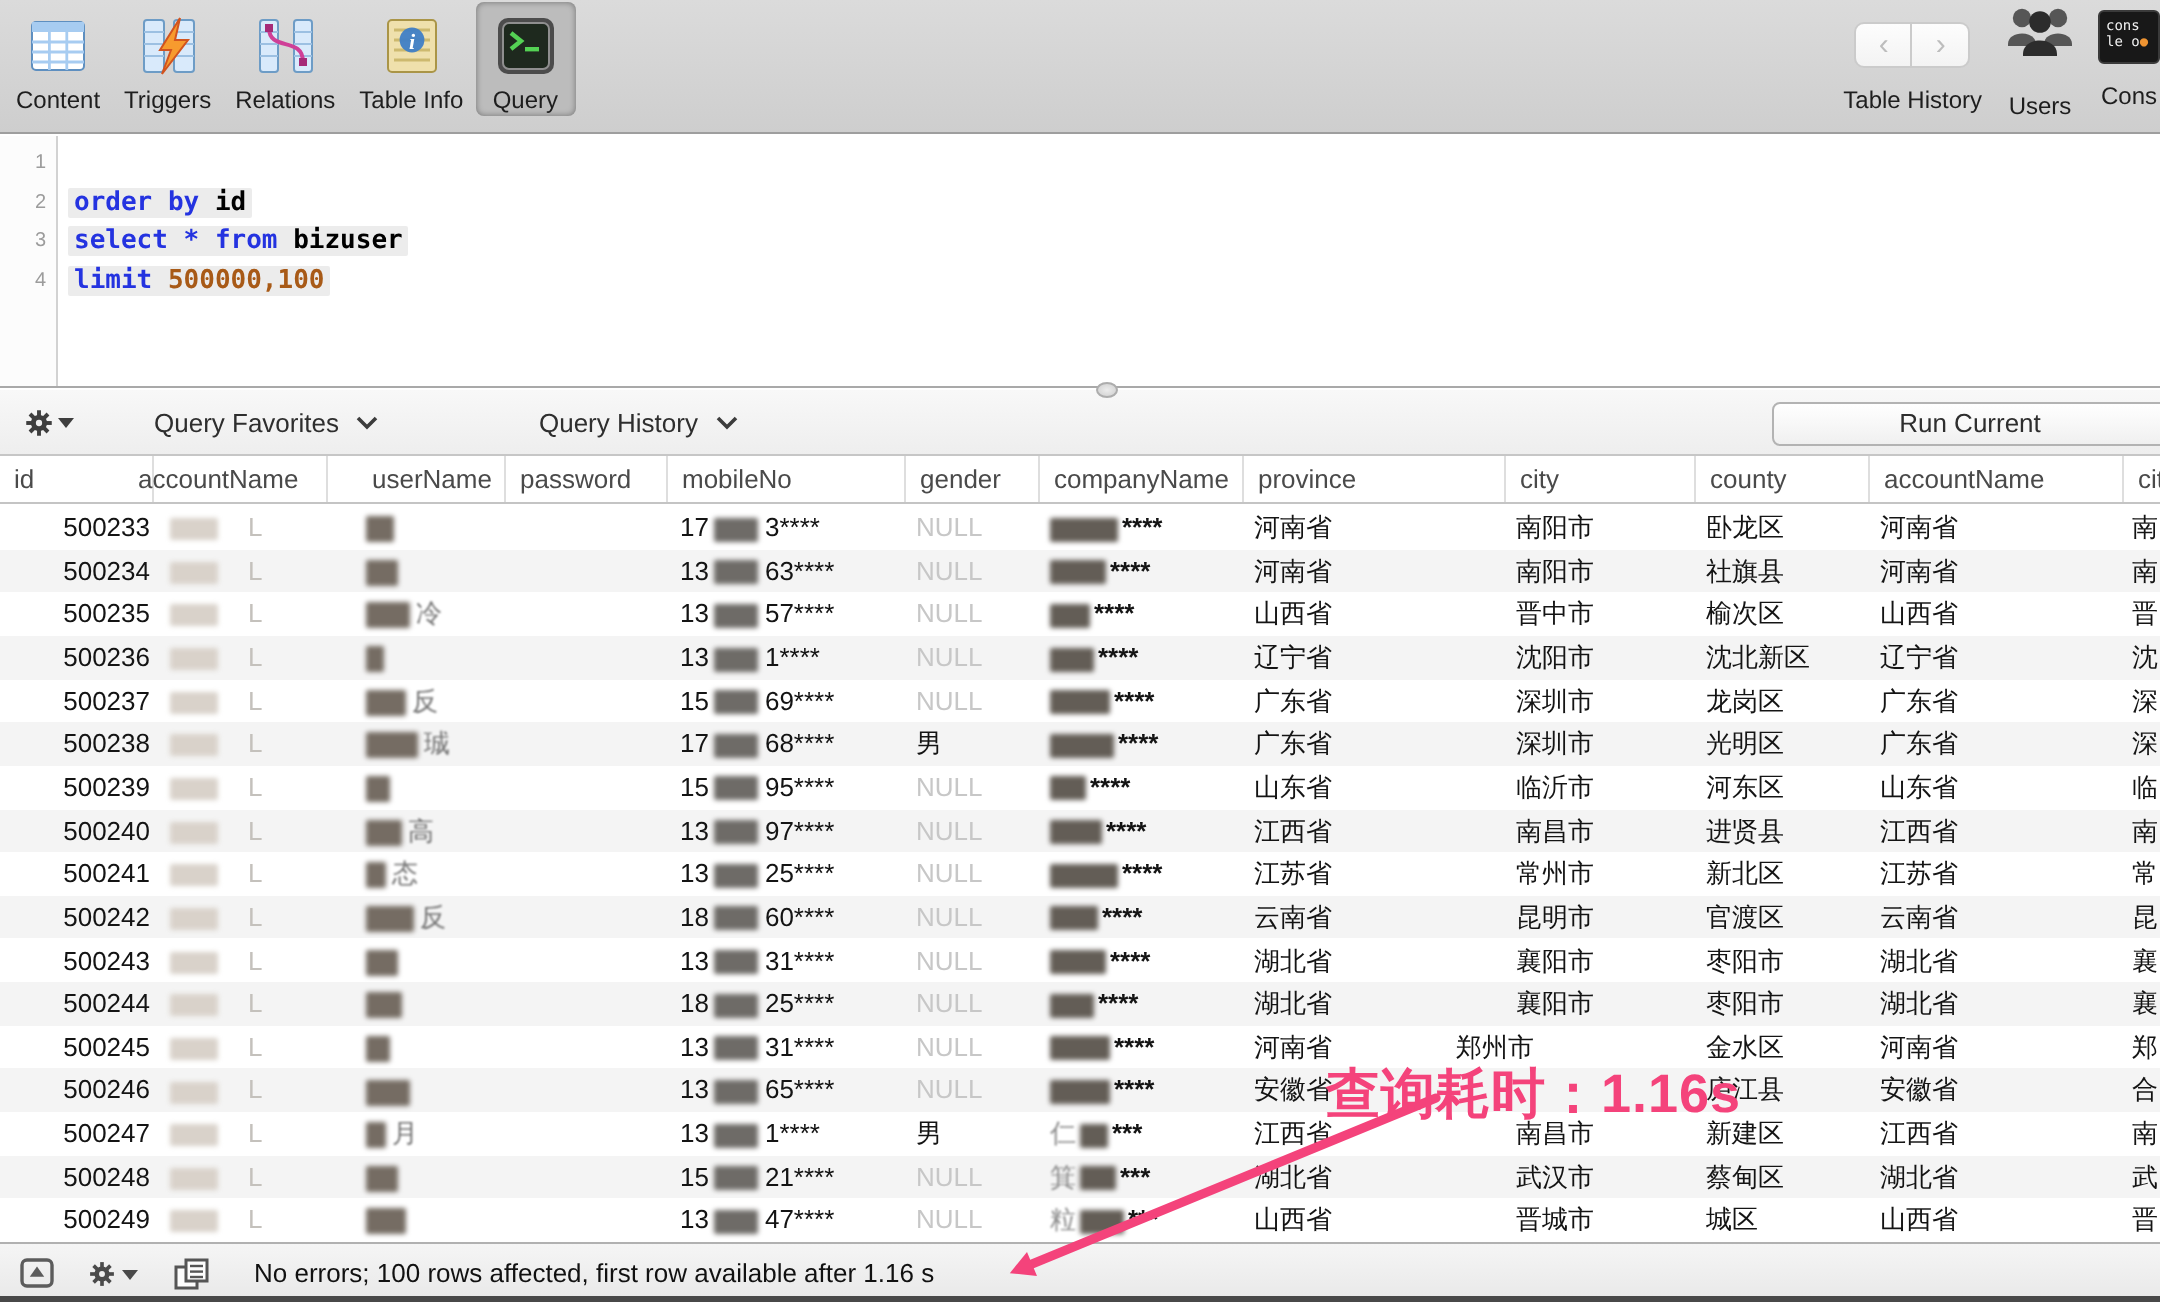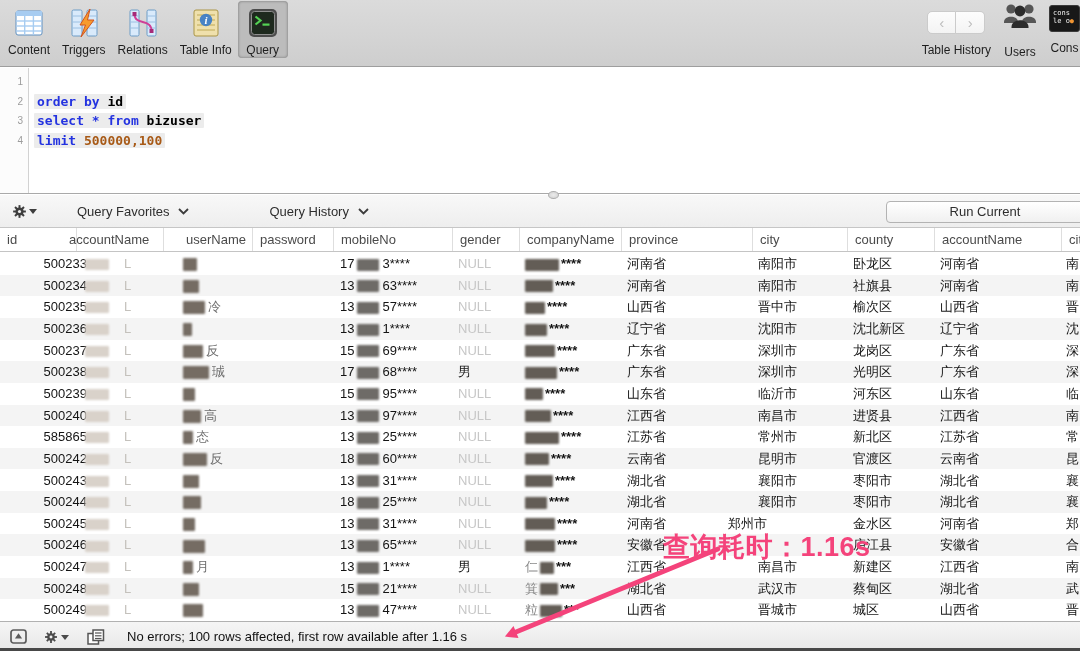--- a/index.html
+++ b/index.html
@@ -57,21 +57,21 @@
 
   
   .thead{position:absolute;left:0;top:228px;width:100%;height:24px;background:#fff;
          border-bottom:1px solid #c4c4c4;box-sizing:border-box;font-size:13px;color:#4a4a4a;}
   .th{position:absolute;top:0;height:23px;line-height:23px;padding-left:7px;box-sizing:border-box;
       border-right:1px solid #dedede;white-space:nowrap;overflow:hidden;}
   .rows{position:absolute;left:0;top:253px;width:100%;height:368px;overflow:hidden;font-size:13px;color:#141414;}
   .row{position:absolute;left:0;width:1110px;height:21.65px;}
   .row.alt{background:#f4f4f4;}
   .cell{position:absolute;top:0;height:21.65px;line-height:21.65px;white-space:nowrap;}
-  .idc{left:0;width:75px;text-align:right;padding-left:12px;}
+  .idc{left:0;width:75px;text-align:right;}
   .null{color:#c7c7c7;}
   .blur{display:inline-block;filter:blur(1.3px);border-radius:1px;vertical-align:middle;}
   .accblur{background:#d9d2ca;height:11px;width:24px;}
   .accL{color:#c4c1bc;margin-left:15px;}
   .ublur{background:#756c63;height:13px;}
   .uchar{color:#6e6e6e;margin-left:3px;filter:blur(.4px);}
   .mblur{background:#6e6b67;height:12px;width:22px;margin:0 3px;}
   .cblur{background:#635d56;height:12px;margin-right:2px;}
   .cchar{color:#8a8a8a;filter:blur(.4px);margin-right:2px;}
   .stars{font-weight:700;}
@@ -368,21 +368,21 @@
         <span class="cell " style="left:340px">13<span class="blur mblur"></span>97****</span>
         <span class="cell null" style="left:458px">NULL</span>
         <span class="cell " style="left:525px"><span class="blur cblur" style="width:26px"></span><span class="stars">****</span></span>
         <span class="cell " style="left:627px">江西省</span>
         <span class="cell " style="left:758px">南昌市</span>
         <span class="cell " style="left:853px">进贤县</span>
         <span class="cell " style="left:940px">江西省</span>
         <span class="cell " style="left:1066px">南</span>
       </div>
       <div class="row" style="top: 173.2px;">
-        <span class="cell idc">585865</span>
+        <span class="cell idc">500241</span>
         <span class="cell " style="left:85px"><span class="blur accblur"></span><span class="accL">L</span></span>
         <span class="cell " style="left:183px"><span class="blur ublur" style="width:10px"></span><span class="uchar">态</span></span>
         <span class="cell " style="left:340px">13<span class="blur mblur"></span>25****</span>
         <span class="cell null" style="left:458px">NULL</span>
         <span class="cell " style="left:525px"><span class="blur cblur" style="width:34px"></span><span class="stars">****</span></span>
         <span class="cell " style="left:627px">江苏省</span>
         <span class="cell " style="left:758px">常州市</span>
         <span class="cell " style="left:853px">新北区</span>
         <span class="cell " style="left:940px">江苏省</span>
         <span class="cell " style="left:1066px">常</span>

